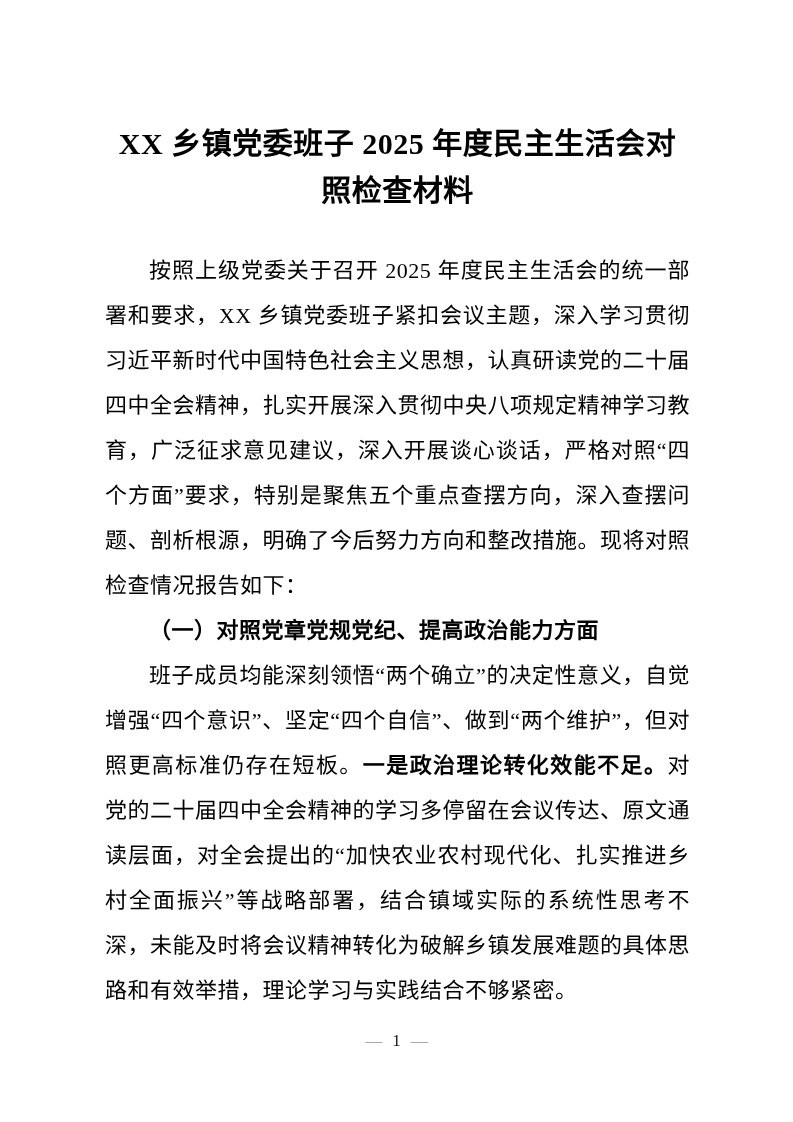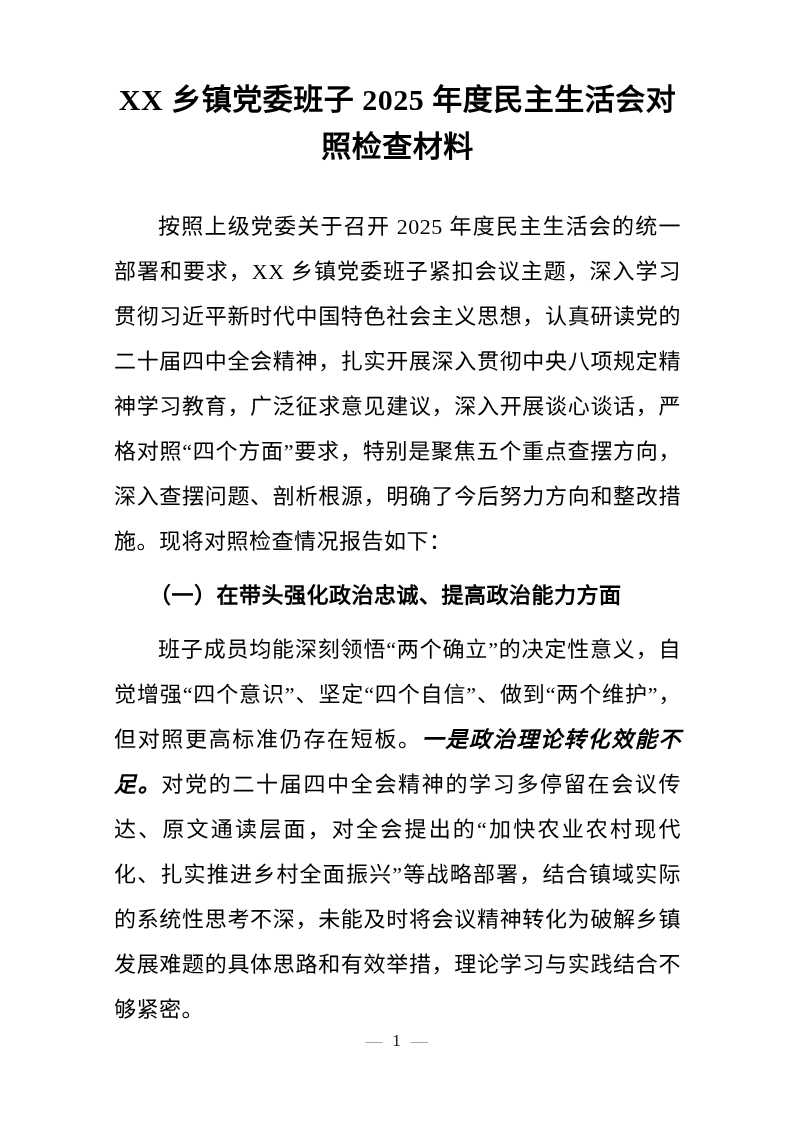--- a/index.html
+++ b/index.html
@@ -7,61 +7,61 @@
     padding: 0;
     background: #ffffff;
   }
   .page {
     position: relative;
     width: 793px;
     height: 1122px;
     background: #ffffff;
     overflow: hidden;
     box-sizing: border-box;
-    padding: 76px 103px 0 105px;
+    padding: 120px 103px 0 105px;
     color: #000000;
   }
   .doc-title {
     font-family: "Liberation Serif", "DejaVu Serif", serif;
     font-weight: 700;
     font-size: 30px;
     line-height: 47px;
     text-align: center;
     letter-spacing: 0.5px;
     margin: 0 0 34px 0;
   }
   .content {
     font-family: "Liberation Serif", "DejaVu Serif", serif;
     font-size: 22px;
     line-height: 45px;
     letter-spacing: 0.5px;
     text-align: justify;
   }
   .content p {
-    margin: 9px;
+    margin: 0;
     text-indent: 2em;
   }
   .heading-1 {
     margin: 0;
     text-indent: 2em;
     font-family: "Liberation Sans", "DejaVu Sans", sans-serif;
     font-weight: 700;
     font-size: 22px;
     line-height: 45px;
   }
   .heading-2 {
     margin: 0;
     text-indent: 2em;
     font-family: "Liberation Serif", "DejaVu Serif", serif;
     font-weight: 700;
     font-size: 22px;
     line-height: 45px;
   }
   .run { font-weight: 400; }
-  .run.bold { font-weight: 700; font-style: italic; }
+  .run.bold { font-weight: 700; }
   .page-footer {
     position: absolute;
     left: 0;
     right: 0;
     top: 1028px;
     text-align: center;
     font-family: "Liberation Serif", "DejaVu Serif", serif;
     font-size: 17px;
     line-height: 26px;
   }
@@ -79,21 +79,21 @@
 <div class="page">
 
   <h1 class="doc-title">XX 乡镇党委班子 2025 年度民主生活会对照检查材料</h1>
 
   <div class="content">
 
     <p>按照上级党委关于召开 2025 年度民主生活会的统一部署和要求，XX 乡镇党委班子紧扣会议主题，深入学习贯彻习近平新时代中国特色社会主义思想，认真研读党的二十届四中全会精神，扎实开展深入贯彻中央八项规定精神学习教育，广泛征求意见建议，深入开展谈心谈话，严格对照“四个方面”要求，特别是聚焦五个重点查摆方向，深入查摆问题、剖析根源，明确了今后努力方向和整改措施。现将对照检查情况报告如下：</p>
 
 
 
-    <h3 class="heading-2">（一）在带头强化政治忠诚、提高政治能力方面</h3>
+    <h3 class="heading-2">（一）对照党章党规党纪、提高政治能力方面</h3>
 
     <p>
       <span class="run">班子成员均能深刻领悟“两个确立”的决定性意义，自觉增强“四个意识”、坚定“四个自信”、做到“两个维护”，但对照更高标准仍存在短板。</span><span class="run bold">一是政治理论转化效能不足。</span><span class="run">对党的二十届四中全会精神的学习多停留在会议传达、原文通读层面，对全会提出的“加快农业农村现代化、扎实推进乡村全面振兴”等战略部署，结合镇域实际的系统性思考不深，未能及时将会议精神转化为破解乡镇发展难题的具体思路和有效举措，理论学习与实践结合不够紧密。</span>
     </p>
 
   </div>
 
   <div class="page-footer">
     <span class="dash">—</span><span class="num">1</span><span class="dash">—</span>
   </div>

